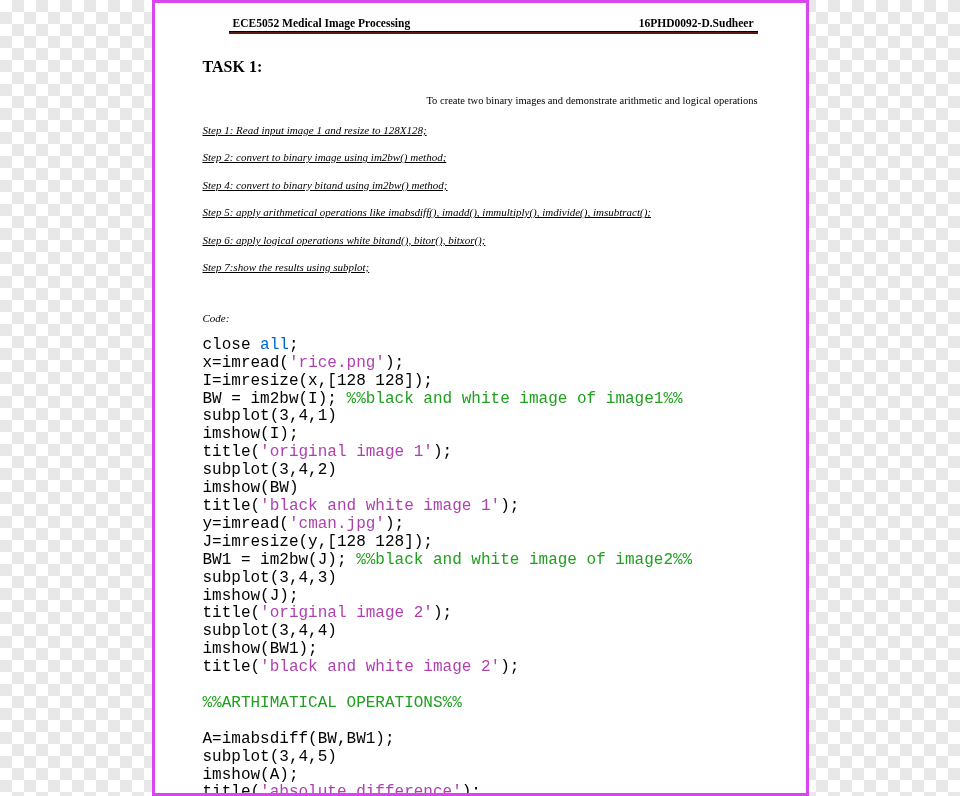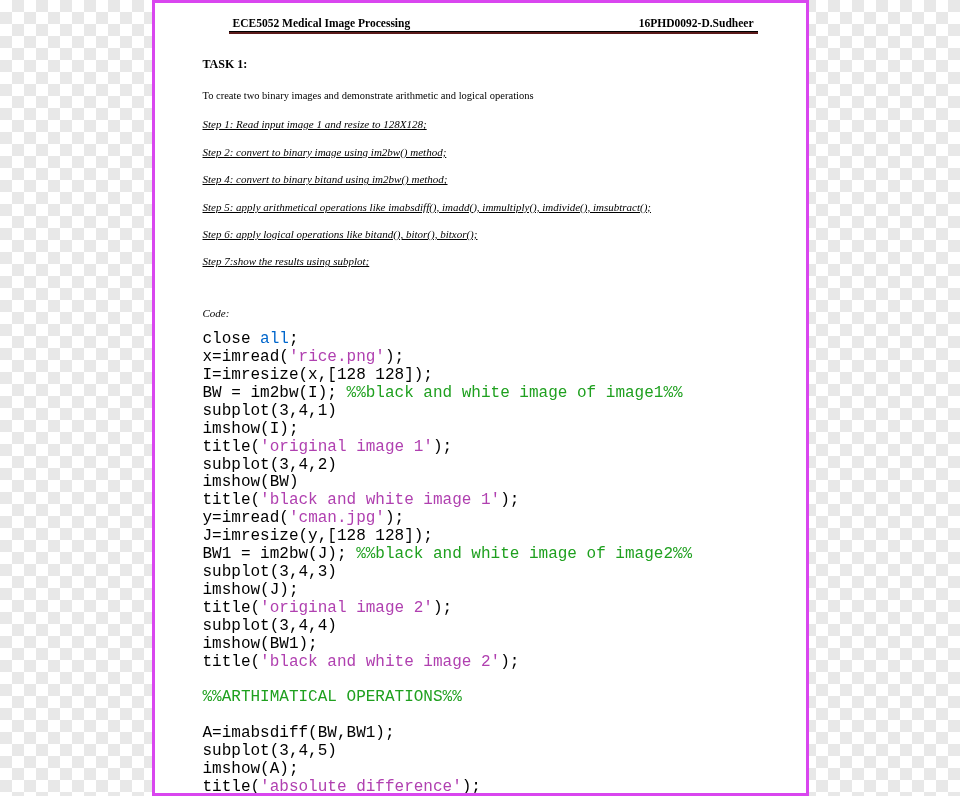--- a/index.html
+++ b/index.html
@@ -35,21 +35,21 @@
       margin-left: 26px;
     }
     .underline-bar {
       height: 3px;
       background: #5b1a1a;
       border-top: 1px solid #000;
       margin-top: 2px;
       margin-left: 26px;
     }
     .content { margin-top: 22px; font-size: 11px; line-height: 1.4; }
-    .task-title { font-weight: bold; font-size: 12px; margin-bottom: 16px; }
+    .task-title { font-weight: bold; font-size: 16px; margin-bottom: 16px; }
     .italic { font-style: italic; }
     .para { margin-bottom: 14px; }
     .step { font-style: italic; margin-bottom: 12px; text-decoration: underline; }
     .code-heading { font-style: italic; margin-top: 36px; margin-bottom: 10px; }
     .code {
       font-family: Liberation Mono, monospace;
       font-size: 16px;
       line-height: 1.12;
       white-space: pre;
     }
@@ -65,28 +65,28 @@
   <div class="header-line">
     <span>ECE5052 Medical Image Processing</span>
     <span>16PHD0092-D.Sudheer</span>
   </div>
   <div class="underline-bar"></div>
 
   <div class="content">
 
     <div class="task-title">TASK 1:</div>
 
-    <div class="para" style="font-size:10.5px;">To create two binary images and demonstrate arithmetic and logical operations</div>
+    <div class="para" style="font-size:10.5px;text-align:right;">To create two binary images and demonstrate arithmetic and logical operations</div>
 
 
     <div class="step">Step 1: Read input image 1 and resize to 128X128;</div>
     <div class="step">Step 2: convert to binary image using im2bw() method;</div>
     <div class="step">Step 4: convert to binary bitand using im2bw() method;</div>
     <div class="step">Step 5: apply arithmetical operations like imabsdiff(), imadd(), immultiply(), imdivide(), imsubtract();</div>
-    <div class="step">Step 6: apply logical operations like bitand(), bitor(), bitxor();</div>
+    <div class="step">Step 6: apply logical operations white bitand(), bitor(), bitxor();</div>
     <div class="step">Step 7:show the results using subplot;</div>
 
     <div class="code-heading">Code:</div>
 
     <div class="code"><span>close </span><span class="c-kw">all</span><span>;</span>
 <span>x=imread(</span><span class="c-str">'rice.png'</span><span>);</span>
 <span>I=imresize(x,[128 128]);</span>
 <span>BW = im2bw(I); </span><span class="c-cmt">%%black and white image of image1%%</span>
 <span>subplot(3,4,1)</span>
 <span>imshow(I);</span>

